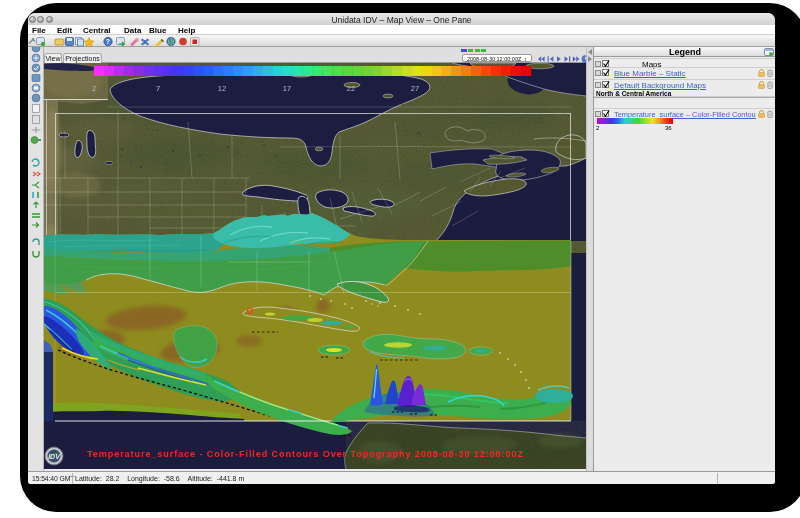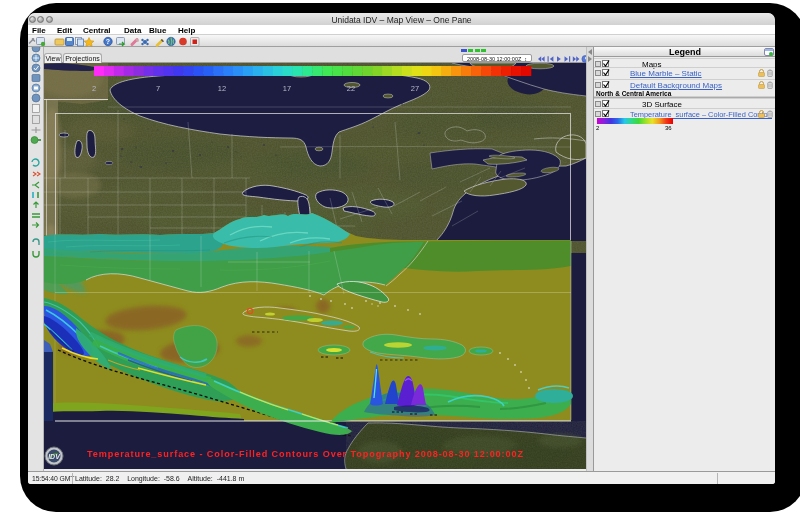--- a/index.html
+++ b/index.html
@@ -17,21 +17,21 @@
 .tab{position:absolute;top:6px;height:10px;background:#f0f0f0;border:1px solid #aaa;border-bottom:none;border-radius:3px 3px 0 0;font-size:7px;color:#111;text-align:center;line-height:9px;}
 #mapbox{position:absolute;left:16px;top:50px;width:542px;height:406px;background:#1d1d40;}
 #splitter{position:absolute;left:558px;top:34px;width:7px;height:424px;background:#dcdcdc;border-left:1px solid #c0c0c0;}
 #legend{position:absolute;left:565px;top:34px;width:182px;height:424px;background:#ececec;border-left:1px solid #999;}
 #statusbar{position:absolute;left:0;top:458px;width:747px;height:13px;background:#f0f0f0;border-top:1px solid #9a9a9a;font-size:7px;color:#222;}
 .sep{position:absolute;top:1px;height:11px;width:1px;background:#b5b5b5;}
 .lrow{position:absolute;left:0;width:182px;border-top:1px solid #cfcfcf;}
 .lsq{position:absolute;width:6px;height:6px;background:#d8d8d8;border:1px solid #8a8a8a;}
 .lcb{position:absolute;width:7px;height:7px;background:#fff;border:1px solid #777;}
 .lck{position:absolute;width:9px;height:8px;}
-.link{position:absolute;font-size:8px;color:#3a62c4;text-decoration:underline;white-space:nowrap;margin-left:16px;}
+.link{position:absolute;font-size:8px;color:#3a62c4;text-decoration:underline;white-space:nowrap;}
 .blk{position:absolute;font-size:8px;color:#000;white-space:nowrap;padding-left:28px;}
 </style>
 </head>
 <body>
 <div id="shadow"></div>
 <div id="win">
   <div id="titlebar">
     <div class="tl" style="left:1px;"></div>
     <div class="tl" style="left:9px;"></div>
     <div class="tl" style="left:17.5px;"></div>
@@ -486,28 +486,20 @@
           <rect x="1.5" y="3.5" width="6" height="4" rx="0.8" fill="#edbf5a" stroke="#b8923a" stroke-width="0.5"></rect>
         </svg>
       <svg class="lck" style="left:172.5px;top:1.5px;width:6px;" viewBox="0 0 6 8">
           <rect x="0.7" y="1.5" width="4.6" height="6" rx="0.8" fill="#d8d8d8" stroke="#8a8a8a" stroke-width="0.6"></rect>
           <rect x="1.8" y="0.5" width="2.4" height="1" fill="#aaa"></rect>
           <path d="M2,3 v3 M4,3 v3" stroke="#999" stroke-width="0.5"></path>
         </svg>
     </div>
     <div style="position:absolute;left:2px;top:42.5px;font-size:6.5px;font-weight:bold;color:#000;white-space:nowrap;">North &amp; Central America</div>
     <div class="lrow" style="top:49px;height:1.5px;background:#aaa;"></div>
-    <div class="lrow" style="top:50.5px;height:10px;">
-      <div class="lsq" style="left:0.5px;top:2px;"></div>
-      <div class="lcb" style="left:7.5px;top:1.5px;"></div>
-      <svg width="9" height="9" style="position:absolute;left:8px;top:1.5px;">
-          <path d="M1.5,3.5 l2,2.5 L7,0.5" stroke="#000" stroke-width="1.2" fill="none"></path>
-        </svg>
-      <span class="blk" style="left:20px;top:1.5px;">3D Surface</span>
-    </div>
     <div class="lrow" style="top:60.5px;height:11px;">
       <div class="lsq" style="left:0.5px;top:2px;"></div>
       <div class="lcb" style="left:7.5px;top:1.5px;"></div>
       <svg width="9" height="9" style="position:absolute;left:8px;top:1.5px;">
           <path d="M1.5,3.5 l2,2.5 L7,0.5" stroke="#000" stroke-width="1.2" fill="none"></path>
         </svg>
       <span class="link" style="left:20px;top:1.5px;width:142px;overflow:hidden;display:inline-block;white-space:nowrap;font-size:7.4px;">Temperature_surface – Color-Filled Contours Ov....</span>
       <svg class="lck" style="left:163px;top:1.5px;" viewBox="0 0 9 8">
           <path d="M2.5,3.5 v-1 a2,2 0 0 1 4,0 v1" stroke="#c89a30" stroke-width="1" fill="none"></path>
           <rect x="1.5" y="3.5" width="6" height="4" rx="0.8" fill="#edbf5a" stroke="#b8923a" stroke-width="0.5"></rect>

